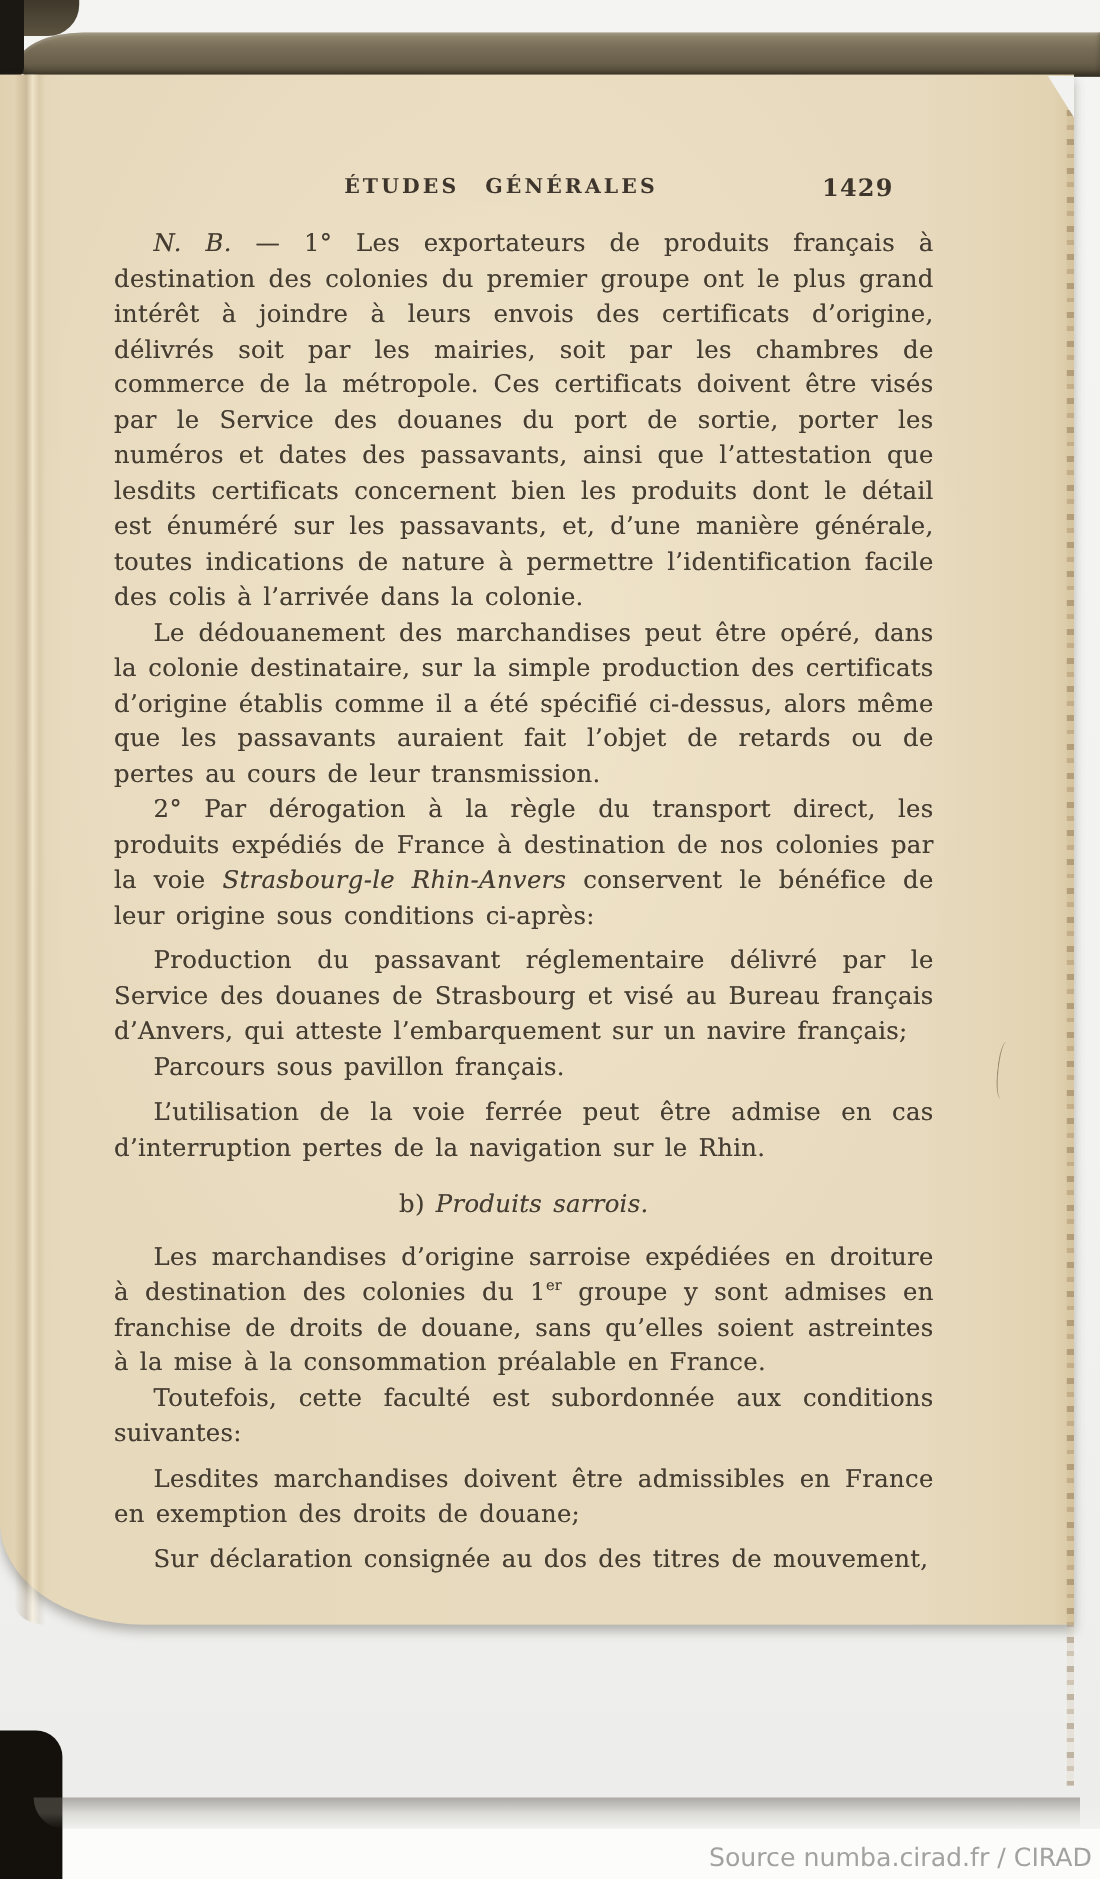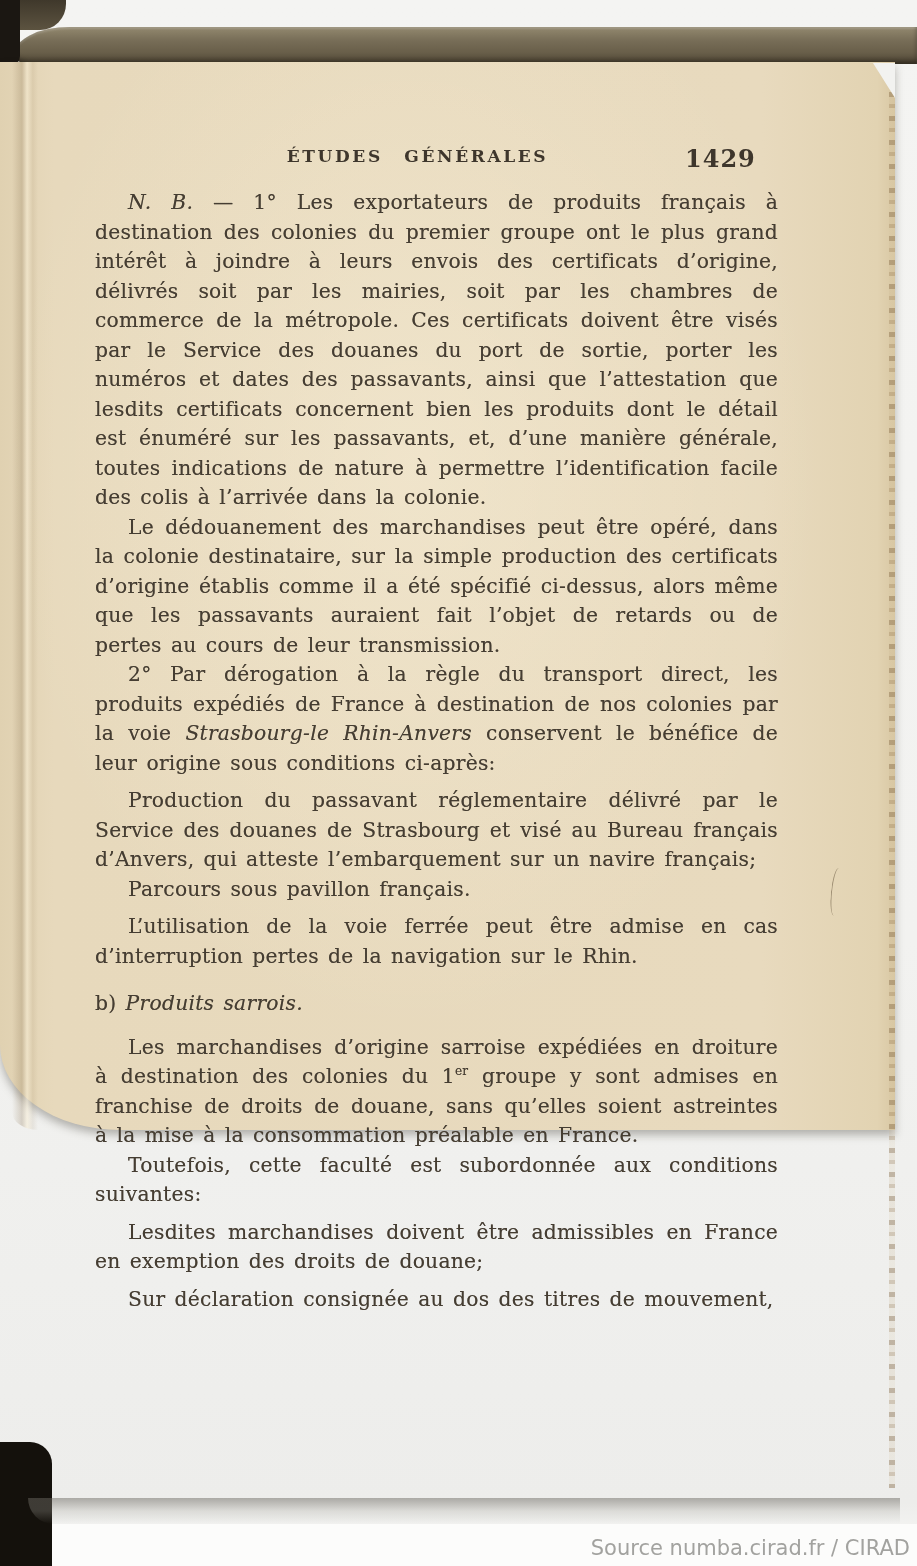--- a/index.html
+++ b/index.html
@@ -17,21 +17,21 @@
   .cover-corner{position:absolute;left:0;top:0;width:66px;height:30px;
        background:linear-gradient(180deg,#3f382b,#5c5340);border-bottom-right-radius:26px;}
   .cover-band{position:absolute;left:14px;right:0;top:27px;height:37px;
        background:linear-gradient(180deg,#93896f 0%,#786e58 35%,#685e49 70%,#4a4232 100%);
        border-top-left-radius:60px 30px;border-bottom-left-radius:16px 10px;
        box-shadow:inset 0 -3px 4px rgba(30,26,18,.55), inset 0 2px 2px rgba(255,255,255,.18);}
   .spine-bottom{position:absolute;left:0;top:1442px;width:52px;height:124px;
        background:#14110c;border-top-right-radius:22px;}
 
   
-  .page{position:absolute;left:0;top:62px;width:895px;height:1068px;
+  .page{position:absolute;left:0;top:62px;width:895px;height:1292px;
        background:
          radial-gradient(ellipse at 46% 38%, rgba(255,248,228,.35) 0%, rgba(255,248,228,0) 60%),
          linear-gradient(90deg,#e0d1b1 0%,#e7d9bc 6%,#e8dabe 85%,#e2d3b2 98%,#d9c8a4 100%),
          #e7d9bc;
        border-bottom-left-radius:120px 85px;
        box-shadow:0 5px 9px rgba(60,58,50,.35);}
   .crease{position:absolute;left:12px;top:0;width:26px;height:100%;
        background:linear-gradient(90deg,rgba(150,128,92,0) 0%,rgba(140,118,84,.28) 38%,rgba(248,238,214,.55) 58%,rgba(150,128,92,.12) 80%,rgba(150,128,92,0) 100%);
        border-bottom-left-radius:120px 85px;}
   .page-edge{position:absolute;right:0;top:6px;width:6px;height:1420px;opacity:.75;
@@ -40,31 +40,31 @@
        clip-path:polygon(0 0,100% 0,100% 100%);}
   .mark{position:absolute;left:831px;top:806px;width:12px;height:48px;
        border-left:1.6px solid rgba(96,80,56,.55);
        border-radius:50% 0 0 50% / 60% 0 0 60%;transform:rotate(6deg);}
 
   
   .running-head{position:absolute;left:95px;top:84px;width:645px;height:26px;
        color:#3e362c;}
   .rh-title{display:block;text-align:center;font-weight:bold;font-size:17px;
        letter-spacing:2.6px;word-spacing:13px;}
-  .rh-num{position:absolute;left:590px;top:-2px;font-weight:bold;font-size:24px;letter-spacing:1px;}
+  .rh-num{position:absolute;left:590px;top:-2px;font-weight:bold;font-size:20px;letter-spacing:1px;}
 
   
   .text-block{position:absolute;left:95px;top:126px;width:683px;
        font-size:20.3px;line-height:29.5px;color:#453d32;
        text-align:justify;letter-spacing:.25px;word-spacing:2.5px;
        text-shadow:0 0 .5px rgba(69,61,50,.55);}
   .text-block p{margin:0;}
   .text-block p.body{text-indent:33px;}
   .text-block p.gap{margin-top:8px;}
-  .text-block p.heading{text-indent:0;margin:18px 0 14px 0;}
+  .text-block p.heading{text-align:center;text-indent:0;margin:18px 0 14px 0;}
   .text-block em{font-style:italic;}
   .text-block sup{font-size:.6em;line-height:0;vertical-align:super;}
 
   
   .page-shadow{position:absolute;left:28px;top:1498px;width:872px;height:26px;
        background:linear-gradient(180deg,rgba(105,102,95,.5) 0%,rgba(170,168,160,.28) 50%,rgba(246,246,244,0) 100%);
        border-bottom-left-radius:50px;}
 
   
   .footer{position:absolute;right:7px;bottom:6px;

